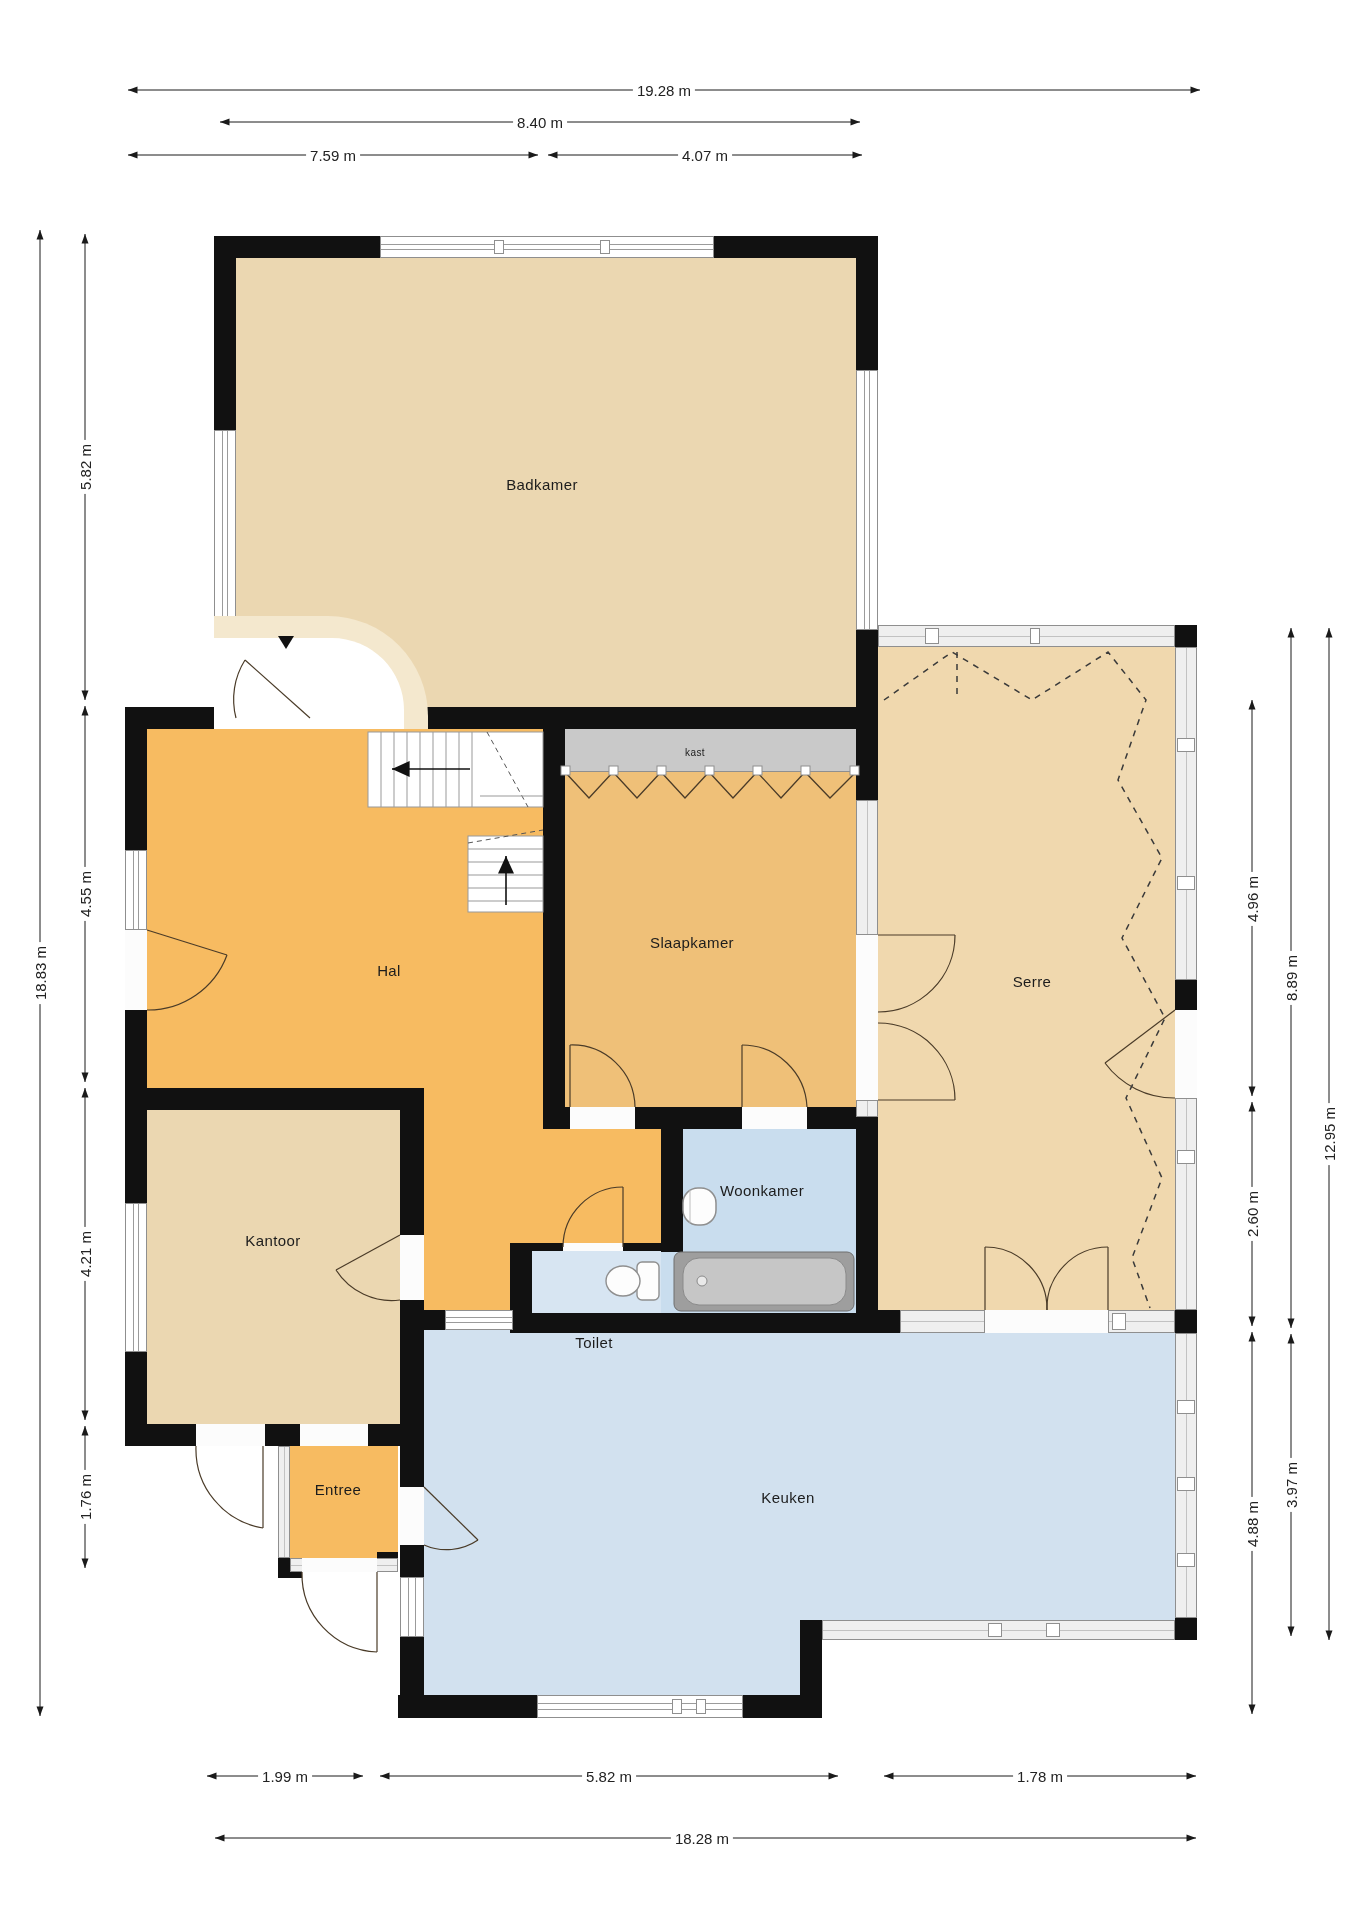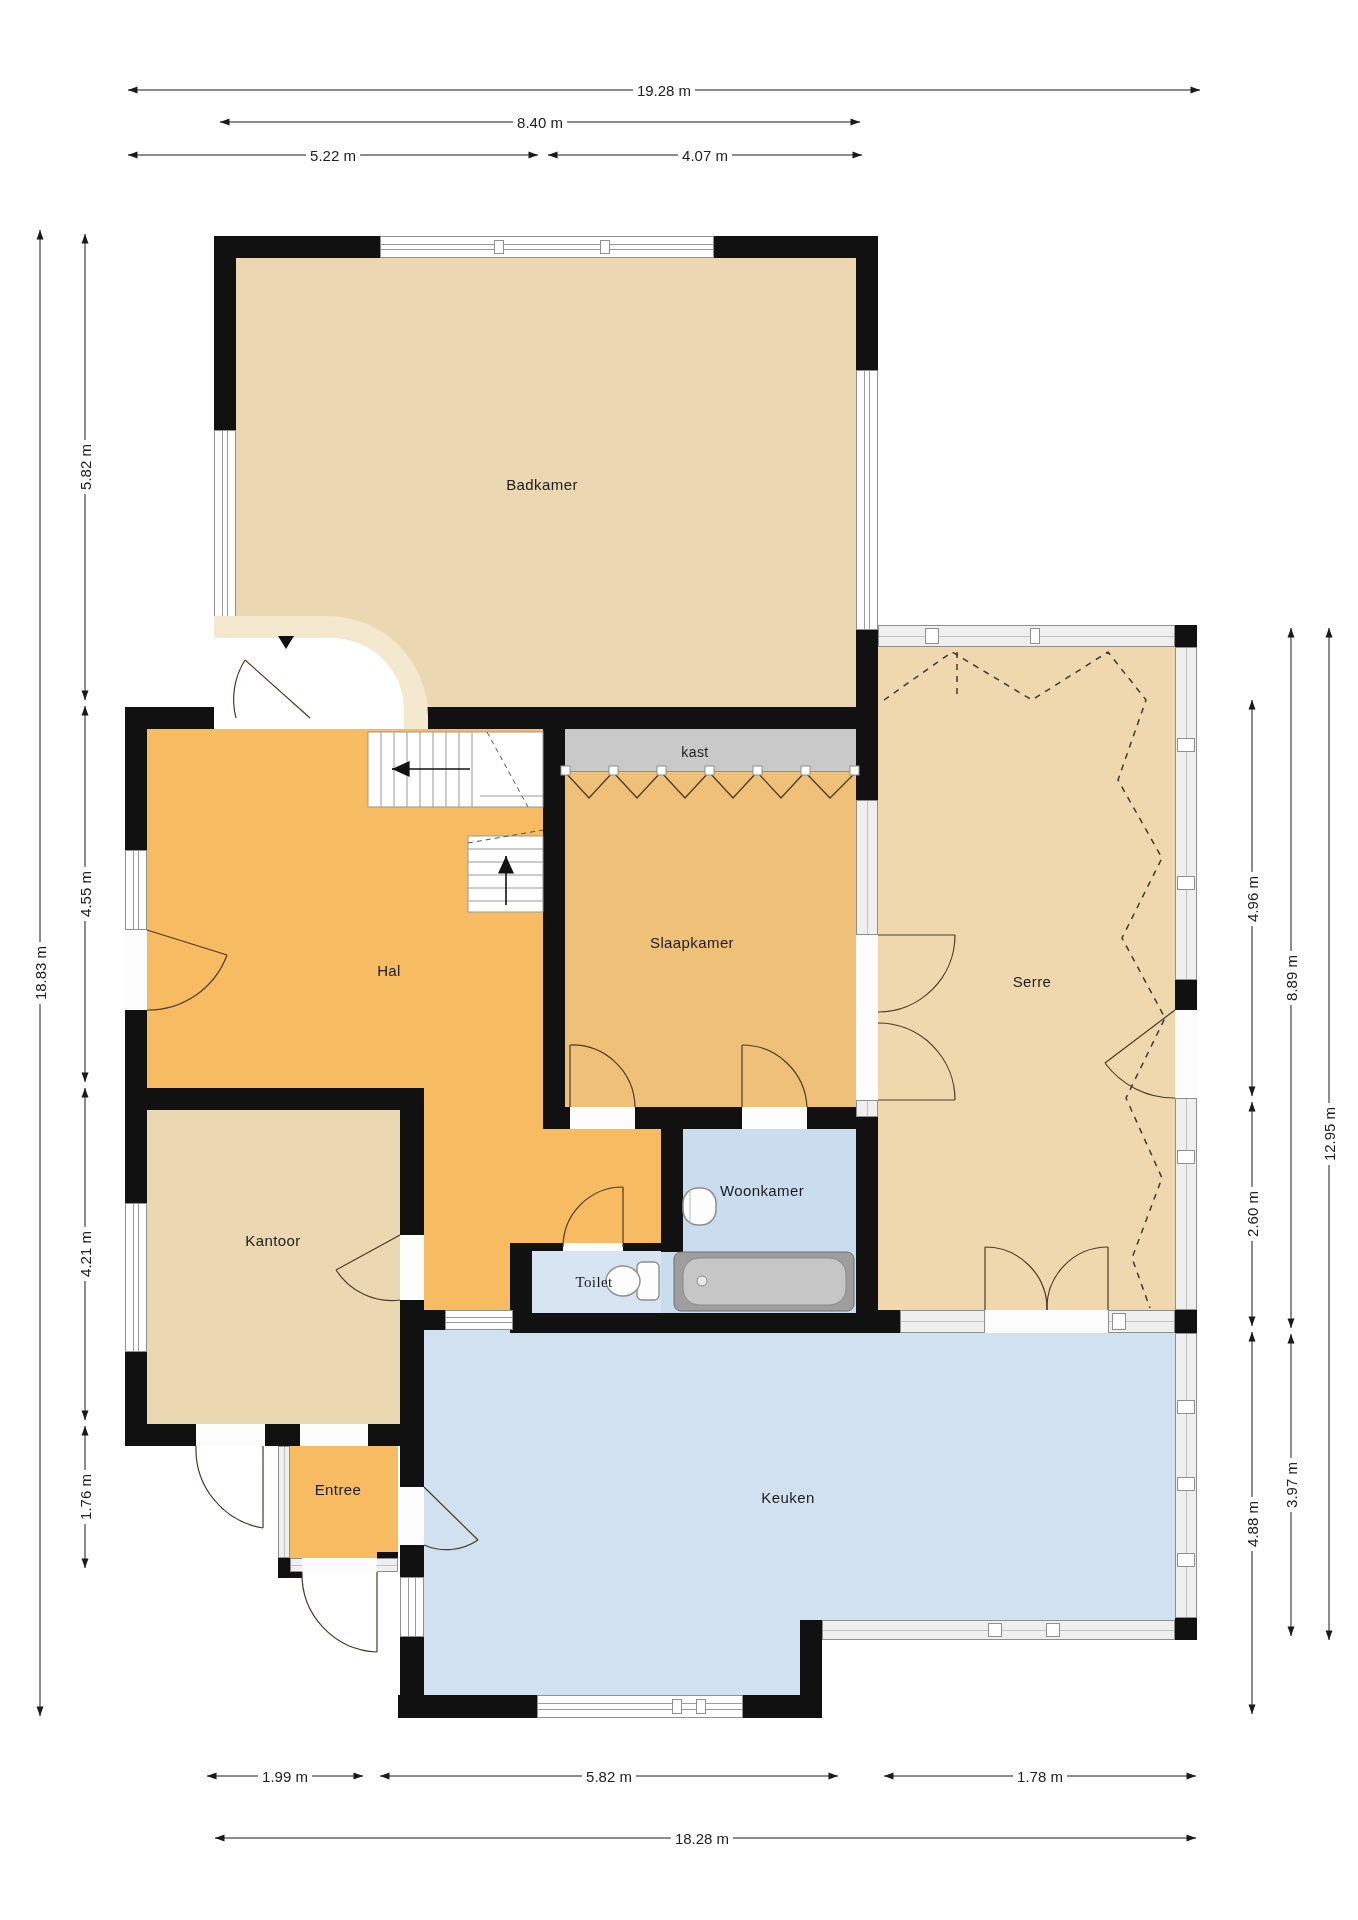--- a/index.html
+++ b/index.html
@@ -302,30 +302,30 @@
       <line x1="380" y1="1776" x2="838" y2="1776" marker-start="url(#da)" marker-end="url(#da)"></line>
       <line x1="884" y1="1776" x2="1196" y2="1776" marker-start="url(#da)" marker-end="url(#da)"></line>
       <line x1="215" y1="1838" x2="1196" y2="1838" marker-start="url(#da)" marker-end="url(#da)"></line>
     </g>
   </svg>
 
   <span class="rlabel" style="left:542px;top:484px;">Badkamer</span>
   <span class="rlabel" style="left:389px;top:970px;">Hal</span>
   <span class="rlabel" style="left:273px;top:1240px;">Kantoor</span>
   <span class="rlabel" style="left:338px;top:1489px;">Entree</span>
-  <span class="rlabel" style="left:594px;top:1282px;font-family:Liberation Serif, serif;">Toilet</span>
+  <span class="rlabel" style="left:594px;top:1342px;">Toilet</span>
   <span class="rlabel" style="left:762px;top:1190px;">Woonkamer</span>
   <span class="rlabel" style="left:692px;top:942px;">Slaapkamer</span>
   <span class="rlabel" style="left:1032px;top:981px;">Serre</span>
   <span class="rlabel" style="left:788px;top:1497px;">Keuken</span>
-  <span class="rlabel" style="left:695px;top:752px;font-size:14px;">kast</span>
+  <span class="rlabel" style="left:695px;top:752px;font-size:10px;">kast</span>
 
   <span class="dlabel" style="left:664px;top:90px;">19.28 m</span>
   <span class="dlabel" style="left:540px;top:122px;">8.40 m</span>
-  <span class="dlabel" style="left:333px;top:155px;">5.22 m</span>
+  <span class="dlabel" style="left:333px;top:155px;">7.59 m</span>
   <span class="dlabel" style="left:705px;top:155px;">4.07 m</span>
 
   <span class="dlabel vert" style="left:40px;top:973px;">18.83 m</span>
   <span class="dlabel vert" style="left:85px;top:467px;">5.82 m</span>
   <span class="dlabel vert" style="left:85px;top:894px;">4.55 m</span>
   <span class="dlabel vert" style="left:85px;top:1254px;">4.21 m</span>
   <span class="dlabel vert" style="left:85px;top:1497px;">1.76 m</span>
 
   <span class="dlabel vert" style="left:1252px;top:899px;">4.96 m</span>
   <span class="dlabel vert" style="left:1252px;top:1214px;">2.60 m</span>

